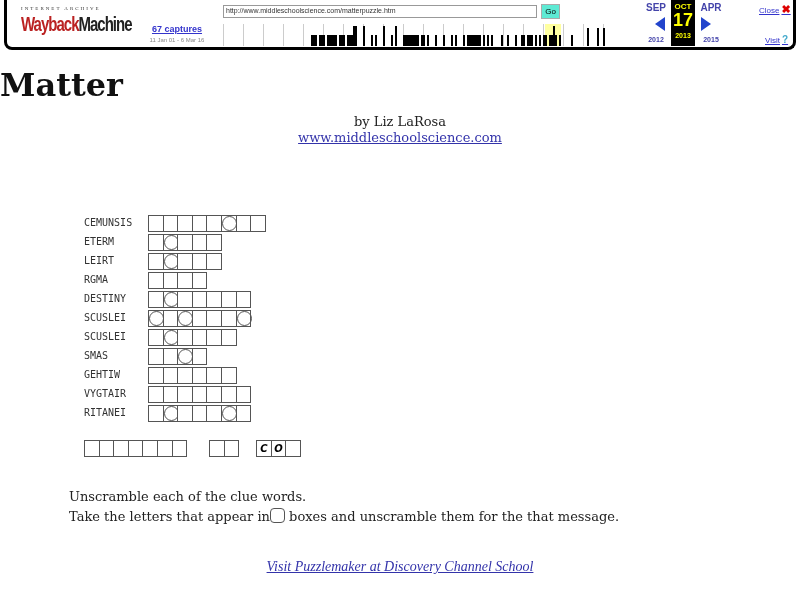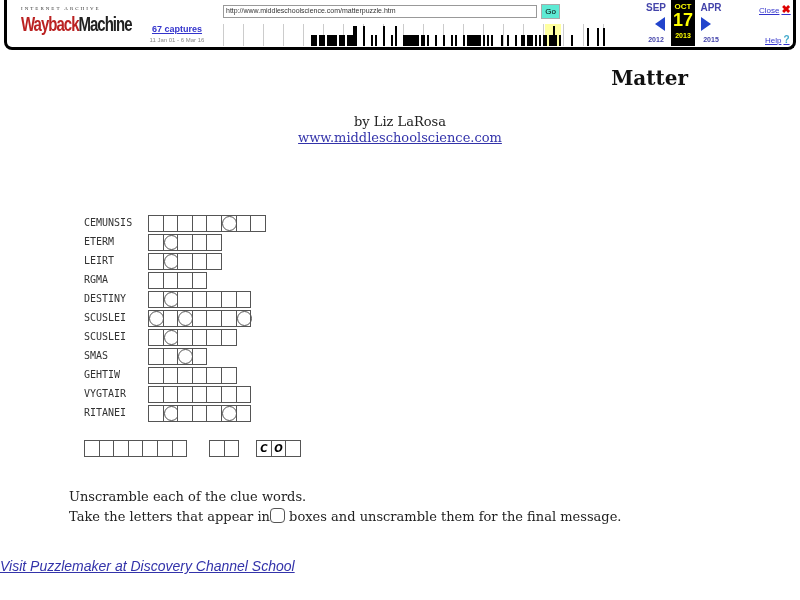--- a/index.html
+++ b/index.html
@@ -23,34 +23,34 @@
   .yr { position: absolute; top: 36px; font-size: 7px; color: #44a; width: 26px; text-align: center; }
   #cur { position: absolute; left: 34px; top: 0; width: 24px; height: 46px; background: #000; }
   #cur .m { color: #ff0; font-size: 8px; text-align: center; margin-top: 2px; }
   #cur .d { color: #ff0; font-size: 18px; text-align: center; line-height: 18px; }
   #cur .y { color: #ff0; font-size: 7px; text-align: center; margin-top: 3px; }
   .arr { position: absolute; top: 17px; width: 0; height: 0; border-top: 7px solid transparent; border-bottom: 7px solid transparent; }
   #close { position: absolute; left: 752px; top: 3px; font-family: "Liberation Sans", sans-serif; font-size: 8px; color: #33c; text-decoration: underline; }
   #close b { color: #d00; font-size: 11px; text-decoration: none; margin-left: 2px; }
   #help { position: absolute; left: 758px; top: 34px; font-family: "Liberation Sans", sans-serif; font-size: 8px; color: #33c; text-decoration: underline; }
   #help b { color: #4ac; font-size: 10px; margin-left: 2px; }
-  h1 { position: absolute; top: 66px; left: 0; width: 688px; text-align: right; font-size: 20px; font-weight: bold; color: #111; }
+  h1 { position: absolute; top: 66px; left: 0; width: 688px; text-align: left; font-size: 32px; font-weight: bold; color: #111; }
   #author { position: absolute; top: 114px; left: 0; width: 800px; text-align: center; font-size: 13px; color: #222; }
   #site { position: absolute; top: 130px; left: 0; width: 800px; text-align: center; font-size: 13px; }
   #site a { color: #33a; text-decoration: underline; }
   .row { position: absolute; left: 84px; height: 17px; }
   .lbl { position: absolute; left: 0; top: 2px; font-family: "DejaVu Sans Mono", monospace; font-size: 10px; color: #333; letter-spacing: 0px; }
   .cells { position: absolute; left: 64px; top: 0; display: flex; }
   .cell { width: 15.6px; height: 17px; border: 1px solid #555; margin-right: -1px; position: relative; background: #fff; font-family: "DejaVu Sans", sans-serif; font-size: 10px; font-weight: bold; font-style: italic; text-align: center; line-height: 15px; }
   .cell.circ::after { content: ""; position: absolute; left: 0px; top: 0px; width: 13px; height: 13px; border: 1px solid #555; border-radius: 50%; }
   #final { position: absolute; left: 84px; top: 440px; }
   .grp { position: absolute; top: 0; display: flex; }
   #instr { position: absolute; left: 69px; top: 487px; font-size: 13px; color: #222; line-height: 20px; }
   .ibox { display: inline-block; width: 15px; height: 15px; border: 1px solid #555; border-radius: 4px; vertical-align: -2px; }
-  #footer { position: absolute; top: 558px; left: 0; width: 800px; text-align: left; font-family: Liberation Sans, sans-serif; font-style: italic; font-size: 14px; line-height: 17px; }
+  #footer { position: absolute; top: 558px; left: 0; width: 800px; text-align: center; font-family: Liberation Serif, serif; font-style: italic; font-size: 14px; line-height: 17px; }
   #footer a { color: #33a; text-decoration: underline; display: block; }
 </style>
 </head>
 <body>
 
 <div id="wb">
   <div id="wb-logo">
     <div class="ia">INTERNET ARCHIVE</div>
     <div class="wm"><span>Wayback</span><b>Machine</b></div>
   </div>
@@ -162,21 +162,21 @@
     <div id="cur">
       <div class="m">OCT</div>
       <div class="d">17</div>
       <div class="y">2013</div>
     </div>
     <div class="arr" style="left:64px;border-left:10px solid #2244cc;"></div>
     <div class="mon" style="left:61px">APR</div>
     <div class="yr" style="left:61px">2015</div>
   </div>
   <div id="close"><span>Close</span><b>✖</b></div>
-  <div id="help"><span>Help</span><b>?</b></div>
+  <div id="help"><span>Visit</span><b>?</b></div>
 </div>
 
 <h1>Matter</h1>
 <div id="author">by Liz LaRosa</div>
 <div id="site"><a>www.middleschoolscience.com</a></div>
 
 <div id="puzzle">
     <div class="row" style="top: 215px;">
       <div class="lbl">CEMUNSIS</div>
       <div class="cells">
@@ -316,18 +316,18 @@
     </div>
     <div class="grp" style="left: 172px;">
       <div class="cell">C</div>
       <div class="cell">O</div>
       <div class="cell"></div>
     </div>
   </div>
 
 <div id="instr">
   <div>Unscramble each of the clue words.</div>
-  <div><span>Take the letters that appear in</span><span class="ibox"></span> <span>boxes and unscramble them for the final message.</span></div>
+  <div><span>Take the letters that appear in</span><span class="ibox"></span> <span>boxes and unscramble them for the that message.</span></div>
 </div>
 
 <div id="footer">
   <a>Visit Puzzlemaker at Discovery Channel School</a>
 </div>
 
 </body></html>

